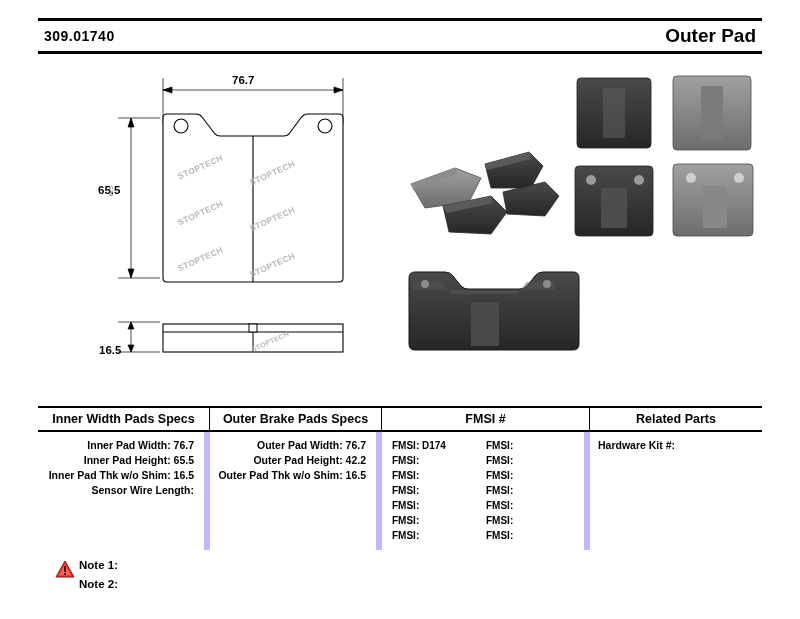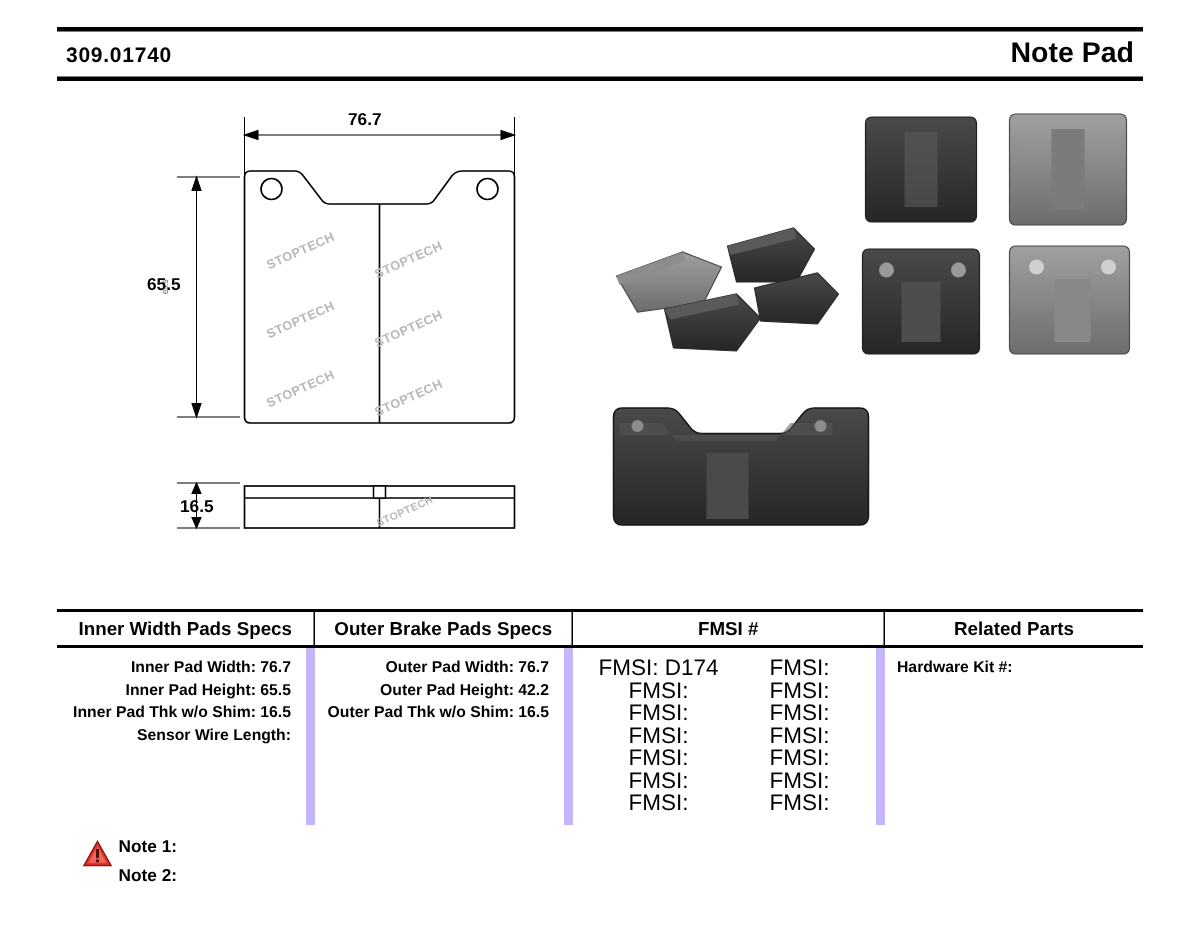--- a/index.html
+++ b/index.html
@@ -106,25 +106,24 @@
     white-space: nowrap;
   }
   .fmsi-grid {
     display: flex;
     padding-left: 10px;
   }
   .fmsi-col {
     width: 94px;
   }
   .fmsi-item {
-    font-size: 15px;
-    font-weight: normal;
+    font-size: 10px;
+    font-weight: bold;
     line-height: 15px;
     white-space: nowrap;
-    text-align: center;
   }
   .related-item {
     font-size: 10.5px;
     font-weight: bold;
     line-height: 15px;
     padding-left: 8px;
     white-space: nowrap;
   }
 
   
@@ -152,21 +151,21 @@
     letter-spacing: 0.3px;
     white-space: nowrap;
     transform: rotate(-24deg);
   }
 </style>
 </head>
 <body>
 
 <div class="header">
   <div class="part-no">309.01740</div>
-  <div class="doc-title">Note Pad</div>
+  <div class="doc-title">Outer Pad</div>
 </div>
 
 <div class="canvas">
 
   <svg width="400" height="340" viewBox="0 0 400 340" style="position:absolute;left:0;top:0;">
 
     <g stroke="#000" stroke-width="0.7" fill="none">
       <line x1="163" y1="22" x2="163" y2="68"></line>
       <line x1="343" y1="22" x2="343" y2="68"></line>
 
@@ -220,21 +219,21 @@
       <line x1="163" y1="276" x2="343" y2="276"></line>
     </g>
     <g stroke="#000" stroke-width="1" fill="#ffffff">
       <rect x="249" y="268" width="8" height="8"></rect>
       <line x1="253" y1="276" x2="253" y2="296"></line>
     </g>
   </svg>
 
   <div class="dim" style="left:232px; top:18px;">76.7</div>
   <div class="dim" style="left:98px; top:128px;">65.5</div>
-  <div class="dim" style="left:99px; top:276px;margin-left:21px;">16.5</div>
+  <div class="dim" style="left:99px; top:288px;">16.5</div>
   <div class="dim-vert-small" style="left:108px; top:140px;">65.5</div>
 
   <div class="wm" style="left:176px; top:106px;">STOPTECH</div>
   <div class="wm" style="left:248px; top:112px;">STOPTECH</div>
   <div class="wm" style="left:176px; top:152px;">STOPTECH</div>
   <div class="wm" style="left:248px; top:158px;">STOPTECH</div>
   <div class="wm" style="left:176px; top:198px;">STOPTECH</div>
   <div class="wm" style="left:248px; top:204px;">STOPTECH</div>
   <div class="wm" style="left:250px; top:282px; font-size:7px;">STOPTECH</div>
 

